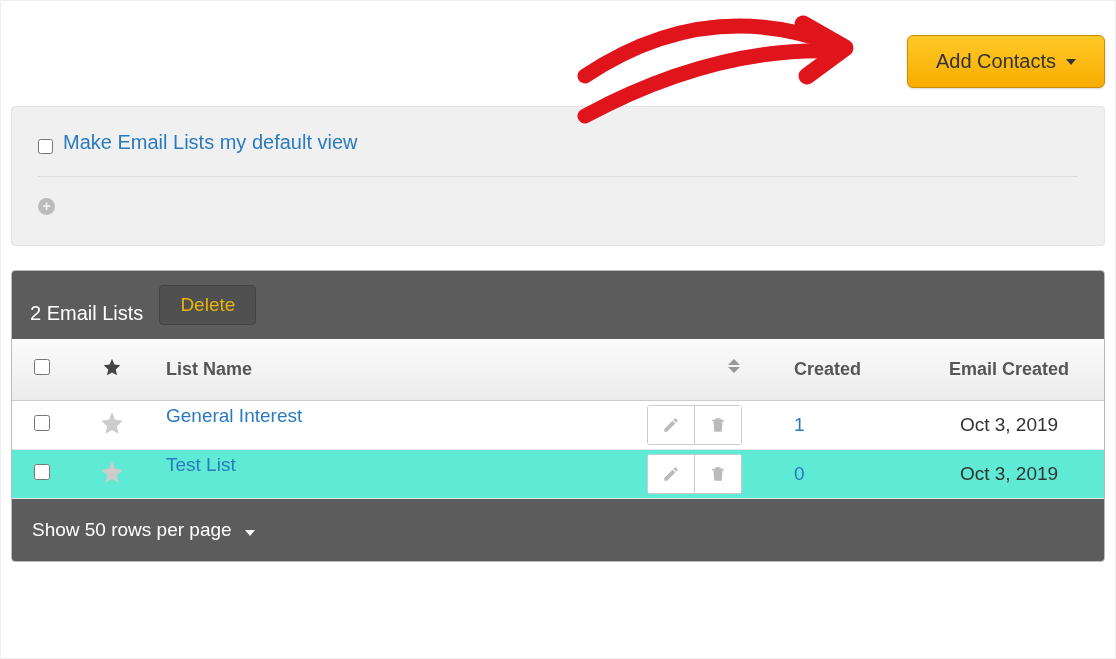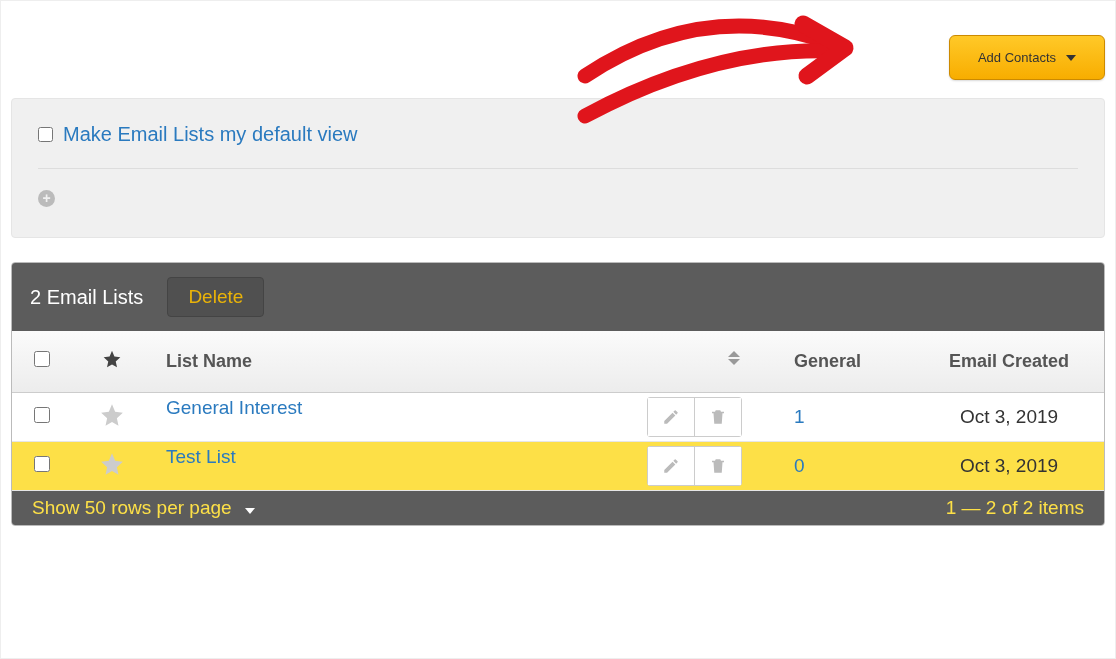--- a/index.html
+++ b/index.html
@@ -16,21 +16,21 @@
     display: flex;
     justify-content: flex-end;
     align-items: center;
     padding: 24px 0 18px 0;
   }
   .btn-primary {
     background: linear-gradient(#ffc928, #f8ad00);
     border: 1px solid #cc8a00;
     border-radius: 6px;
     padding: 14px 28px;
-    font-size: 13px;
+    font-size: 20px;
     color: #333;
     cursor: pointer;
     box-shadow: 0 1px 2px rgba(0,0,0,0.15);
     display: flex;
     align-items: center;
     gap: 10px;
   }
   .btn-primary .caret {
     display:inline-block; width:0; height:0;
     border-left:5px solid transparent; border-right:5px solid transparent;
@@ -59,21 +59,21 @@
     padding-bottom: 22px;
     margin-bottom: 20px;
   }
   .panel-title {
     font-size: 29px;
     font-weight: 400;
     color: #555;
   }
   .panel-action {
     display: flex;
-    align-items: center;
+    align-items: flex-end;
     gap: 10px;
     font-size: 20px;
     color: #2a7abf;
   }
   .panel-action input[type=checkbox] {
     width: 15px; height: 15px;
   }
   .panel-action a { color: #2a7abf; text-decoration: none; cursor:pointer; }
   .panel-link {
     color: #2a7abf;
@@ -92,23 +92,23 @@
 
   .table-wrap {
     border: 1px solid #bbb;
     border-radius: 4px;
     overflow: hidden;
   }
   .toolbar-dark {
     background: #5c5c5c;
     color: #fff;
     display: flex;
-    align-items: center;
+    align-items: flex-end;
     padding: 14px 18px;
-    gap: 24px;
+    gap: 16px;
     font-size: 20px;
   }
   .btn-ghost {
     background: #505050;
     border: 1px solid #444;
     color: #eab308;
     padding: 8px 20px;
     border-radius: 4px;
     font-size: 19px;
     cursor: pointer;
@@ -128,21 +128,21 @@
     padding: 18px 14px;
     border-bottom: 1px solid #ccc;
   }
   thead th.center { text-align:center; }
   tbody td {
     padding: 4px 14px;
     border-bottom: 1px solid #e6e6e6;
     font-size: 19px;
     vertical-align: middle;
   }
-  tbody tr.alt { background: #fde047; }
+  tbody tr.alt { background: #5eead4; }
   .col-check { width: 60px; text-align:center; }
   .col-star { width: 80px; text-align:center; }
   .col-name { }
   .col-contacts { width: 150px; text-align:left; padding-left:30px;}
   .col-date { width: 190px; text-align:center;}
   .star-icon svg { fill:#ccc; }
   thead .star-icon svg { fill:#444; }
   .link { color:#2a7abf; text-decoration:none; cursor:pointer;}
   .row-actions {
     float:right; margin-right:8px;
@@ -157,23 +157,23 @@
     float:right; margin-right:10px;
     display:inline-flex; flex-direction:column; gap:2px;
   }
   .sort-caret span {
     width:0;height:0;border-left:6px solid transparent;border-right:6px solid transparent;
   }
   .sort-caret .up{border-bottom:6px solid #999;}
   .sort-caret .down{border-top:6px solid #999;}
 
   .footer-dark {
-    background:#5c5c5c; color:#fde047;
+    background:#5c5c5c; color:#ffffff;
     display:flex; justify-content:space-between; align-items:center;
-    padding:6px 20px; font-size:19px;
+    padding:20px 20px; font-size:19px;
   }
   .footer-dark .caret {
     display:inline-block; width:0; height:0; margin-left:8px;
     border-left:5px solid transparent; border-right:5px solid transparent;
     border-top:6px solid #fff;
   }
   input[type=checkbox]{ width:16px;height:16px;border-radius:3px;}
 </style>
 </head>
 <body>
@@ -222,21 +222,21 @@
               </svg>
           </span>
         </th>
         <th class="col-name">
           <span>List Name</span>
           <span class="sort-caret">
               <span class="up"></span>
               <span class="down"></span>
             </span>
         </th>
-        <th class="col-contacts">General</th>
+        <th class="col-contacts">Created</th>
         <th class="col-date">Email Created</th>
       </tr>
     </thead>
     <tbody>
       <tr>
         <td class="col-check"><input type="checkbox" style=""></td>
         <td class="col-star">
           <span class="star-icon">
             <svg width="26" height="26" viewBox="0 0 24 24">
                 <path d="M12 2l2.9 6.9L22 10l-5.5 4.9L18 22l-6-3.5L6 22l1.5-7.1L2 10l7.1-1.1z"></path>
@@ -289,15 +289,14 @@
         <td class="col-date">Oct 3, 2019</td>
       </tr>
     </tbody>
   </table>
 
   <div class="footer-dark">
     <span>
       <span>Show 50 rows per page</span>
       <span class="caret"></span>
     </span>
-    <span>1 — 2 of 2 items</span>
   </div>
 </div>
 
 </body></html>

